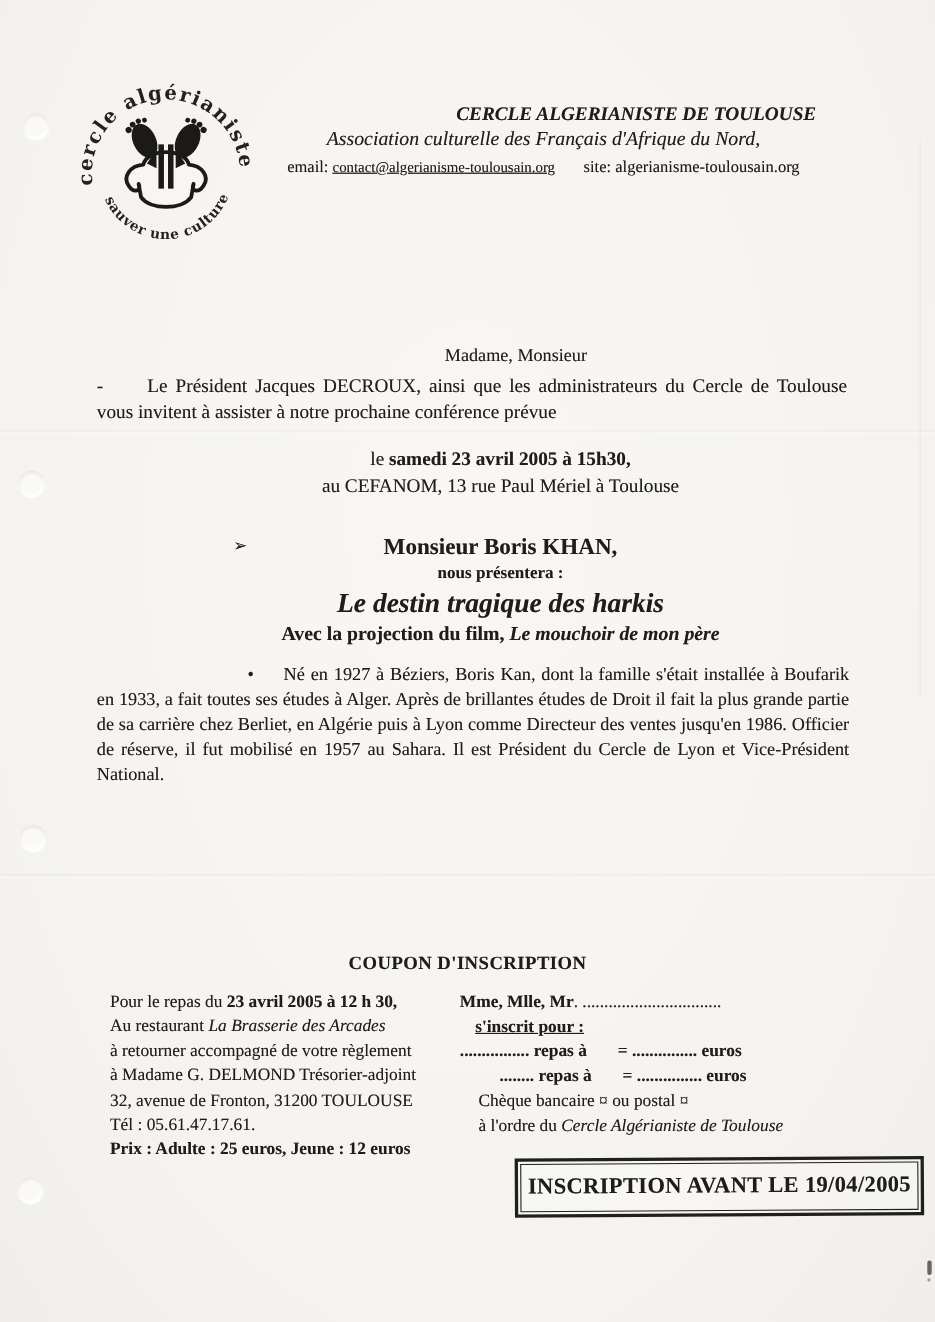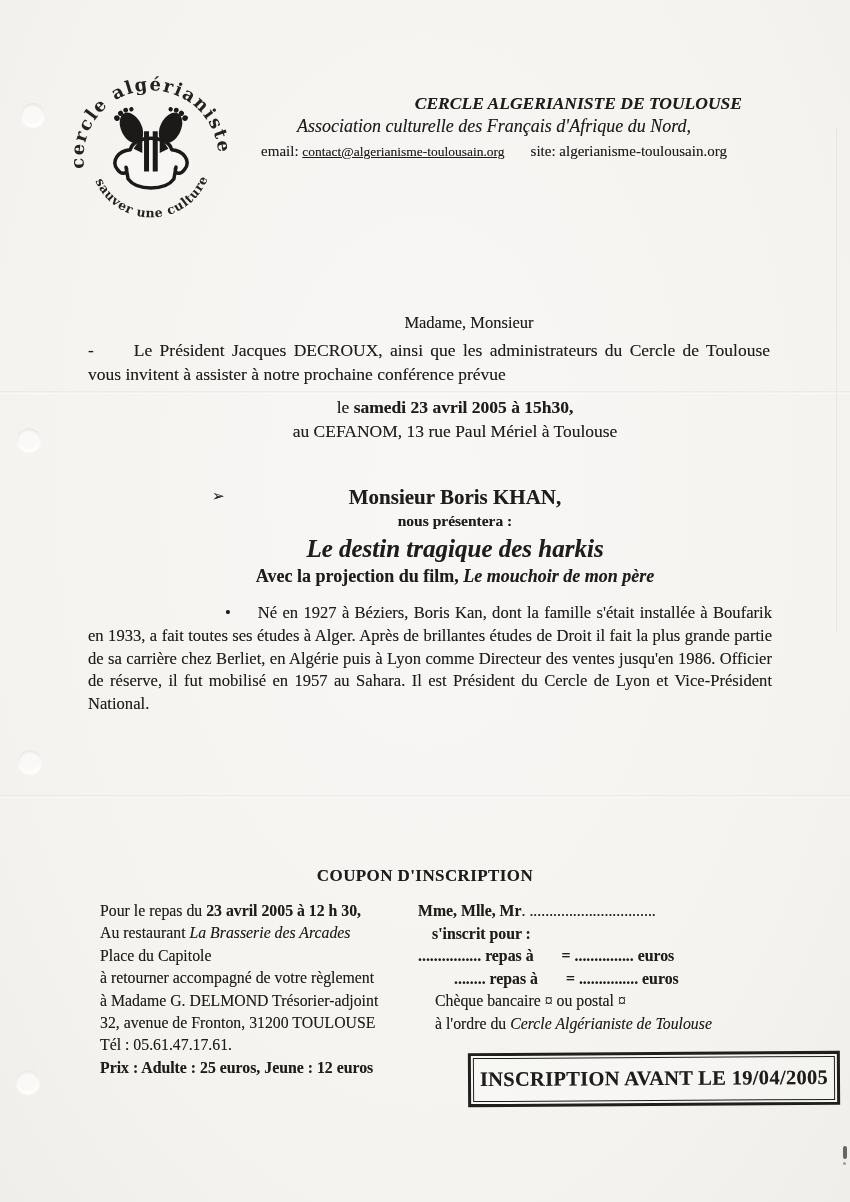--- a/index.html
+++ b/index.html
@@ -51,42 +51,42 @@
   .hdr .l2,.hdr .l3{font-size:18px;}
   .hdr .mail{font-size:15px;margin-top:2px;}
   .hdr .mail .addr{font-size:13.5px;text-decoration:underline;}
   .hdr .mail .site{margin-left:26px;}
 
   .salutation{left:114px;top:313px;width:710px;font-size:16.5px;}
 
   .intro{left:88px;top:339px;width:682px;font-size:17.5px;line-height:23.5px;text-align:justify;}
   .intro .dash{margin-right:40px;}
 
-  .dateblock{left:100px;top:396px;width:710px;font-size:17.5px;line-height:23.5px;}
+  .dateblock{left:100px;top:406px;width:710px;font-size:17.5px;line-height:23.5px;}
 
   .speaker-block{left:100px;top:485px;width:710px;}
   .speaker-block .arrow{position:absolute;left:112px;top:2px;font-size:15px;}
   .speaker{font-size:21px;line-height:24px;}
   .presents{font-size:15.5px;margin-top:3px;}
   .talk-title{font-size:25px;margin-top:5px;line-height:28px;}
   .film{font-size:18px;margin-top:3px;}
 
   .bullet-para{position:absolute;font-size:16.6px;line-height:22.8px;text-align:justify;}
   .bio{left:88px;top:602px;width:684px;text-indent:137px;}
   .bio .bullet{margin-right:27px;}
   .eph{left:88px;top:719px;width:684px;text-indent:127px;}
   .eph .bullet{margin-right:36px;}
 
   .coupon-title{left:0;top:866px;width:850px;font-size:17px;letter-spacing:.4px;}
 
   .coupon-left{left:100px;top:900px;width:335px;font-size:15.8px;line-height:22.4px;}
   .coupon-right{left:418px;top:900px;width:352px;font-size:15.8px;line-height:22.6px;}
   .coupon-right .indent1{margin-left:36px;}
   .coupon-right .gap{margin-left:28px;}
-  .coupon-right .indent2{margin-left:14px;}
+  .coupon-right .indent2{margin-left:14px;text-decoration:underline;}
   .coupon-right .indent3{margin-left:17px;}
 
   .deadline{
     left:468px;top:1052px;width:372px;
     border:3px solid #211f1d;padding:2px;
     background:rgba(255,255,255,.25);
     transform:rotate(-.35deg);
   }
   .deadline .inner{
     border:1.5px solid #211f1d;
@@ -181,21 +181,20 @@
   </div>
 
   <p class="bullet-para bio soft" style="margin:0"><span class="bullet">•</span><span>Né en 1927 à Béziers, Boris Kan, dont la famille s'était installée à Boufarik en 1933, a fait toutes ses études à Alger. Après de brillantes études de Droit il fait la plus grande partie de sa carrière chez Berliet, en Algérie puis à Lyon comme Directeur des ventes jusqu'en 1986. Officier de réserve, il fut mobilisé en 1957 au Sahara. Il est Président du Cercle de Lyon et Vice-Président National.</span></p>
 
 
   <div class="abs coupon-title center b soft">COUPON D'INSCRIPTION</div>
 
   <div class="abs coupon-left soft">
     <div><span>Pour le repas du </span><span class="b">23 avril 2005 à 12 h 30,</span></div>
     <div><span>Au restaurant </span><span class="i">La Brasserie des Arcades</span></div>
-    <div>Place du Capitole</div>
     <div>à retourner accompagné de votre règlement</div>
     <div>à Madame G. DELMOND Trésorier-adjoint</div>
     <div>32, avenue de Fronton, 31200 TOULOUSE</div>
     <div>Tél : 05.61.47.17.61.</div>
     <div class="b">Prix : Adulte : 25 euros, Jeune : 12 euros</div>
   </div>
 
   <div class="abs coupon-right soft">
     <div><span class="b">Mme, Mlle, Mr</span><span>. ................................</span></div>
     <div class="b indent2">s'inscrit pour :</div>

